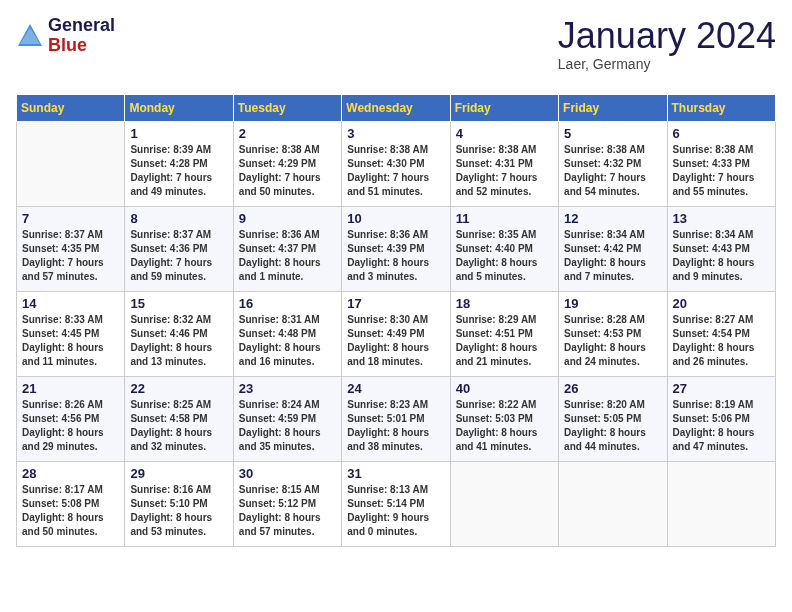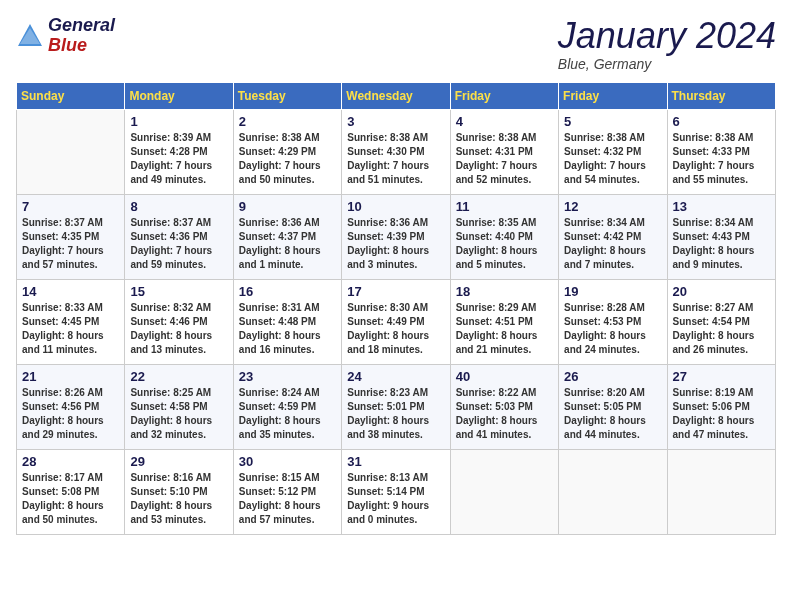--- a/index.html
+++ b/index.html
@@ -7,22 +7,21 @@
       font-family: Arial, sans-serif;
       background: #fff;
       width: 792px;
       min-height: 612px;
       padding: 16px;
     }
     .header {
       display: flex;
       justify-content: space-between;
       align-items: flex-start;
-      margin-bottom: 10px;
-      font-style: italic;
+      margin-bottom: 22px;
     }
     .logo {
       display: flex;
       align-items: center;
       gap: 4px;
     }
     .logo-text {
       font-size: 18px;
       font-weight: bold;
       color: #1a1a4e;
@@ -92,21 +91,21 @@
       <polygon points="14,2 26,24 2,24" fill="#4a90d9"></polygon>
       <polygon points="14,6 24,22 4,22" fill="#fff" opacity="0.3"></polygon>
     </svg>
     <div class="logo-text">
       <div>General</div>
       <div><span>Blue</span></div>
     </div>
   </div>
   <div class="title-block">
     <div class="month-title">January 2024</div>
-    <div class="location">Blue, Germany</div>
+    <div class="location">Laer, Germany</div>
   </div>
 </div>
 
 <table>
   <thead>
     <tr>
     <th>Sunday</th>
         <th>Monday</th>
         <th>Tuesday</th>
         <th>Wednesday</th>

